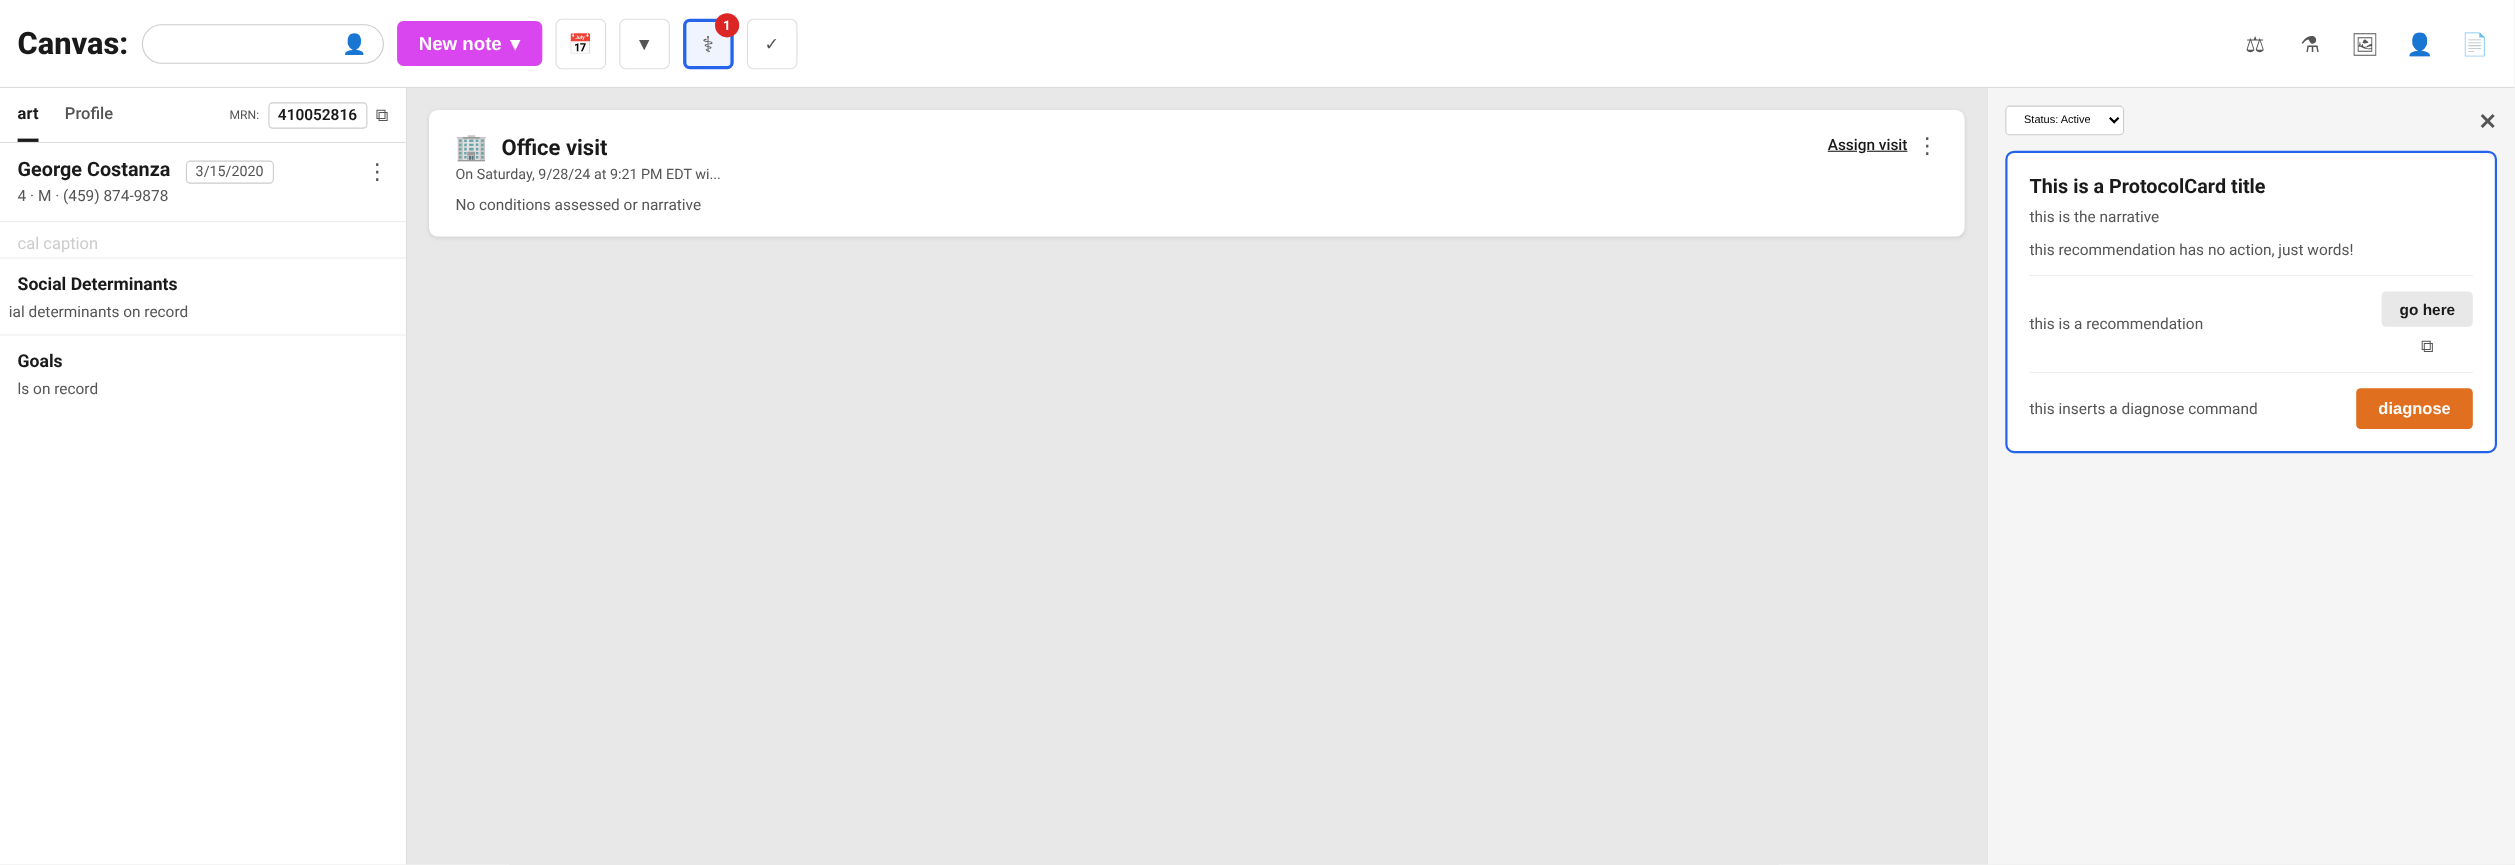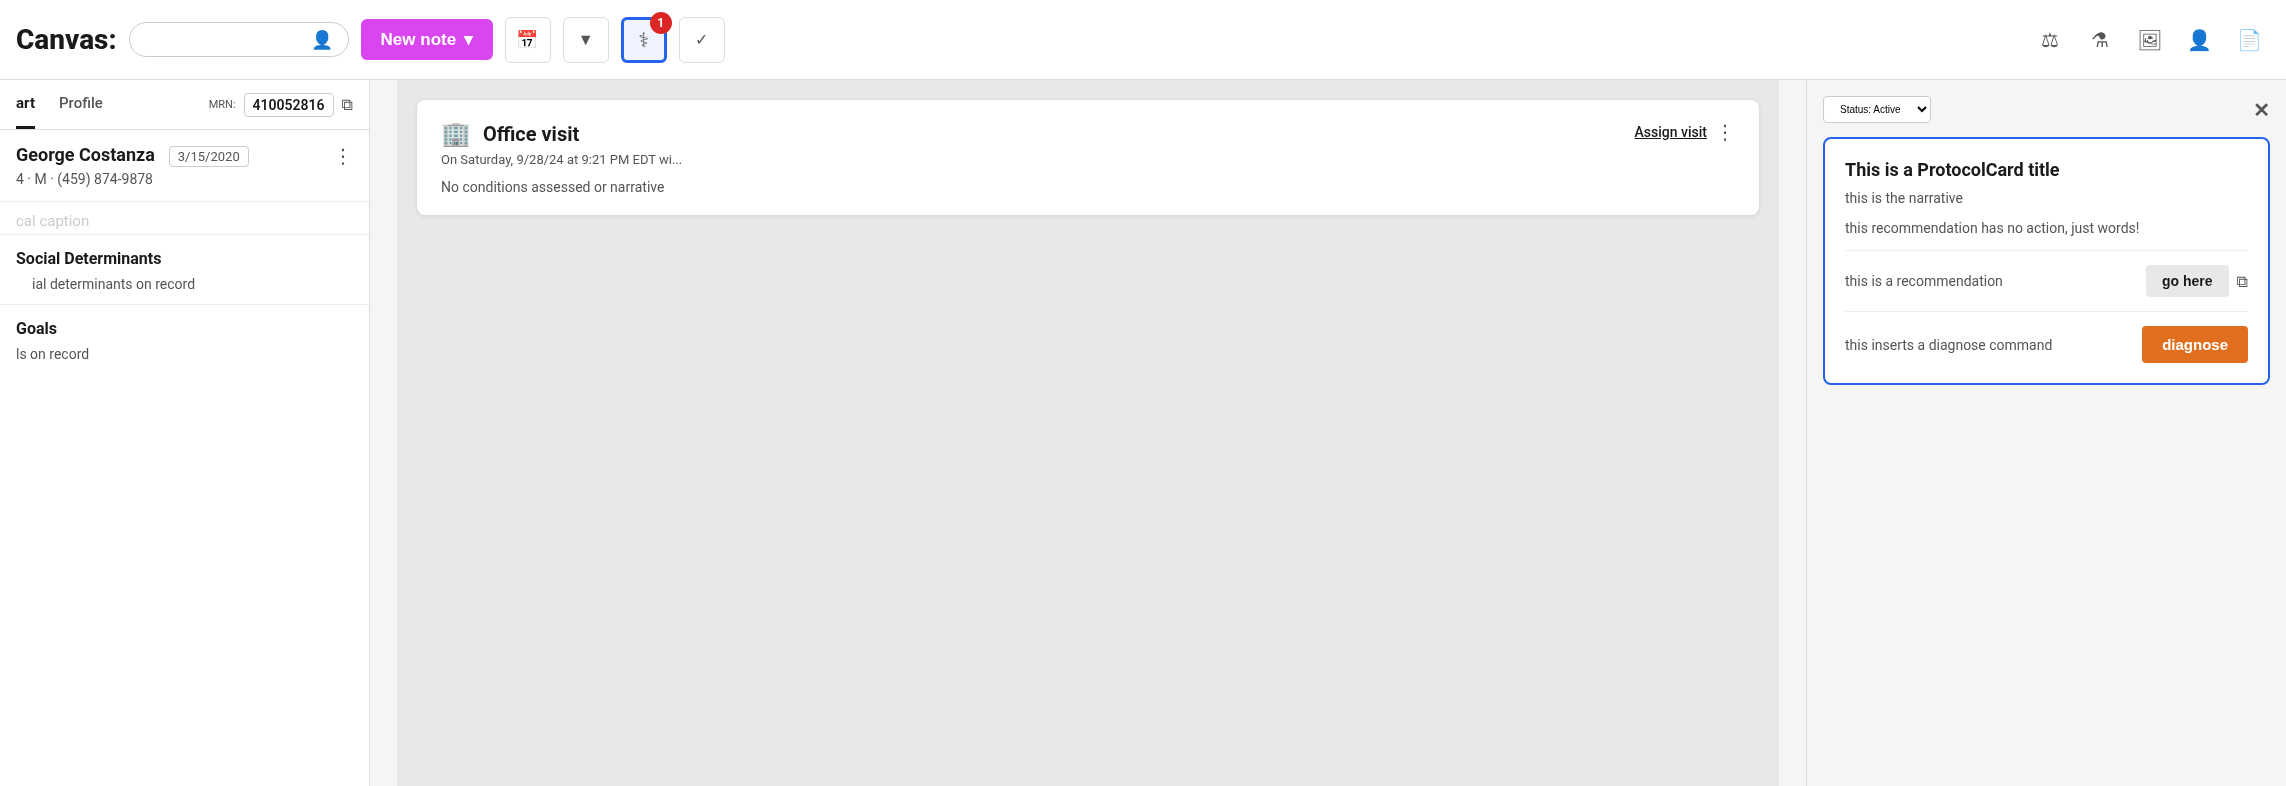--- a/index.html
+++ b/index.html
@@ -98,21 +98,20 @@
       height: 40px;
       cursor: pointer;
       font-size: 20px;
       color: #555;
     }
 
     
     .main-layout {
       display: flex;
       height: calc(100vh - 80px);
-      gap: 27px;
     }
 
     
     .left-panel {
       width: 370px;
       background: #fff;
       border-right: 1px solid #ddd;
       overflow-y: auto;
       flex-shrink: 0;
     }
@@ -196,21 +195,21 @@
       color: #ccc;
     }
     .section-header {
       padding: 14px 16px 8px;
       font-size: 16px;
       font-weight: 700;
       color: #1a1a1a;
       border-top: 1px solid #eee;
     }
     .section-text {
-      padding: 0 32px 12px;
+      padding: 0 8px 12px;
       font-size: 14px;
       color: #555;
     }
     .section-goals {
       padding: 14px 16px 8px;
       font-size: 16px;
       font-weight: 700;
       color: #1a1a1a;
       border-top: 1px solid #eee;
     }
@@ -344,20 +343,21 @@
     }
     .protocol-text {
       font-size: 14px;
       color: #555;
       flex: 1;
     }
     .protocol-action-row {
       display: flex;
       align-items: center;
       gap: 8px;
+      flex-direction: column;
     }
     .go-here-btn {
       background: #e8e8e8;
       border: none;
       border-radius: 4px;
       padding: 8px 16px;
       font-size: 14px;
       font-weight: 600;
       cursor: pointer;
       color: #1a1a1a;

